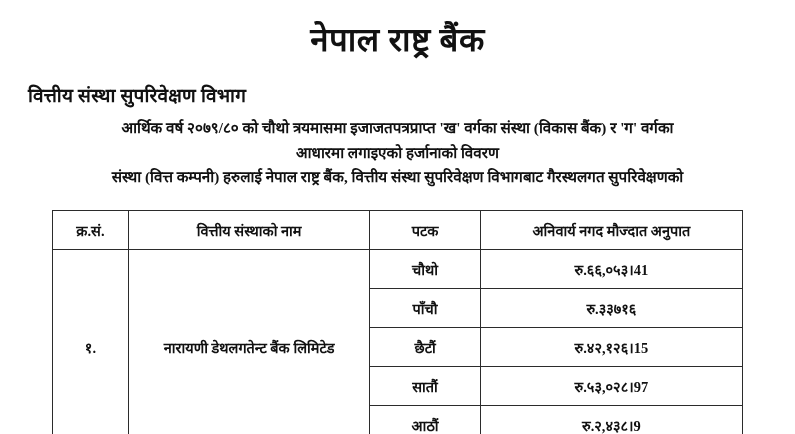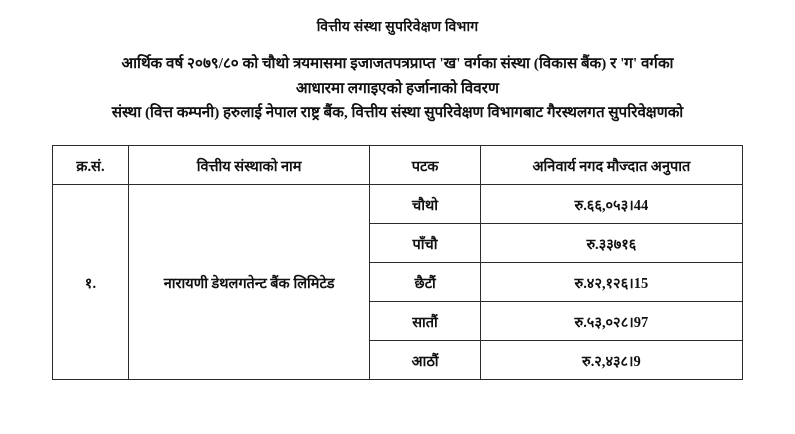--- a/index.html
+++ b/index.html
@@ -23,28 +23,27 @@
   }
   .org-title {
     text-align: center;
     font-size: 33px;
     font-weight: 700;
     letter-spacing: 0.5px;
     line-height: 1.15;
     margin-top: 8px;
   }
   .dept-title {
-    text-align: center;
-    font-size: 14px;
+    font-size: 19px;
     font-weight: 600;
-    margin-top: 2px;
+    margin-top: 22px;
     letter-spacing: 0.2px;
   }
   .subject {
-    margin-top: 16px;
+    margin-top: 8px;
     text-align: center;
     font-size: 15.2px;
     font-weight: 700;
     line-height: 1.62;
     padding: 0 10px;
   }
   .subject .line {
     display: block;
   }
   .table-wrap {
@@ -85,20 +84,21 @@
   }
   td.inst-name {
     font-weight: 600;
   }
 </style>
 </head>
 <body>
 
 <div class="page">
 
+  <div class="org-title">नेपाल राष्ट्र बैंक</div>
   <div class="dept-title">वित्तीय संस्था सुपरिवेक्षण विभाग</div>
 
   <div class="subject">
     <span class="line">आर्थिक वर्ष २०७९/८० को चौथो त्रयमासमा इजाजतपत्रप्राप्त 'ख' वर्गका संस्था (विकास बैंक) र 'ग' वर्गका</span>
     <span class="line">आधारमा लगाइएको हर्जानाको विवरण</span>
     <span class="line">संस्था (वित्त कम्पनी) हरुलाई नेपाल राष्ट्र बैंक, वित्तीय संस्था सुपरिवेक्षण विभागबाट गैरस्थलगत सुपरिवेक्षणको</span>
   </div>
 
   <div class="table-wrap">
     <table class="data">
@@ -114,21 +114,21 @@
           <th>वित्तीय संस्थाको नाम</th>
           <th>पटक</th>
           <th>अनिवार्य नगद मौज्दात अनुपात</th>
         </tr>
       </thead>
       <tbody>
         <tr>
           <td class="sn" rowspan="5">१.</td>
           <td class="inst-name" rowspan="5">नारायणी डेथलगतेन्ट बैंक लिमिटेड</td>
           <td>चौथो</td>
-          <td class="amount">रु.६६,०५३।44</td>
+          <td class="amount">रु.६६,०५३।41</td>
         </tr>
         <tr>
           <td>पाँचौ</td>
           <td class="amount">रु.३३७१६</td>
         </tr>
         <tr>
           <td>छैटौं</td>
           <td class="amount">रु.४२,१२६।15</td>
         </tr>
         <tr>

